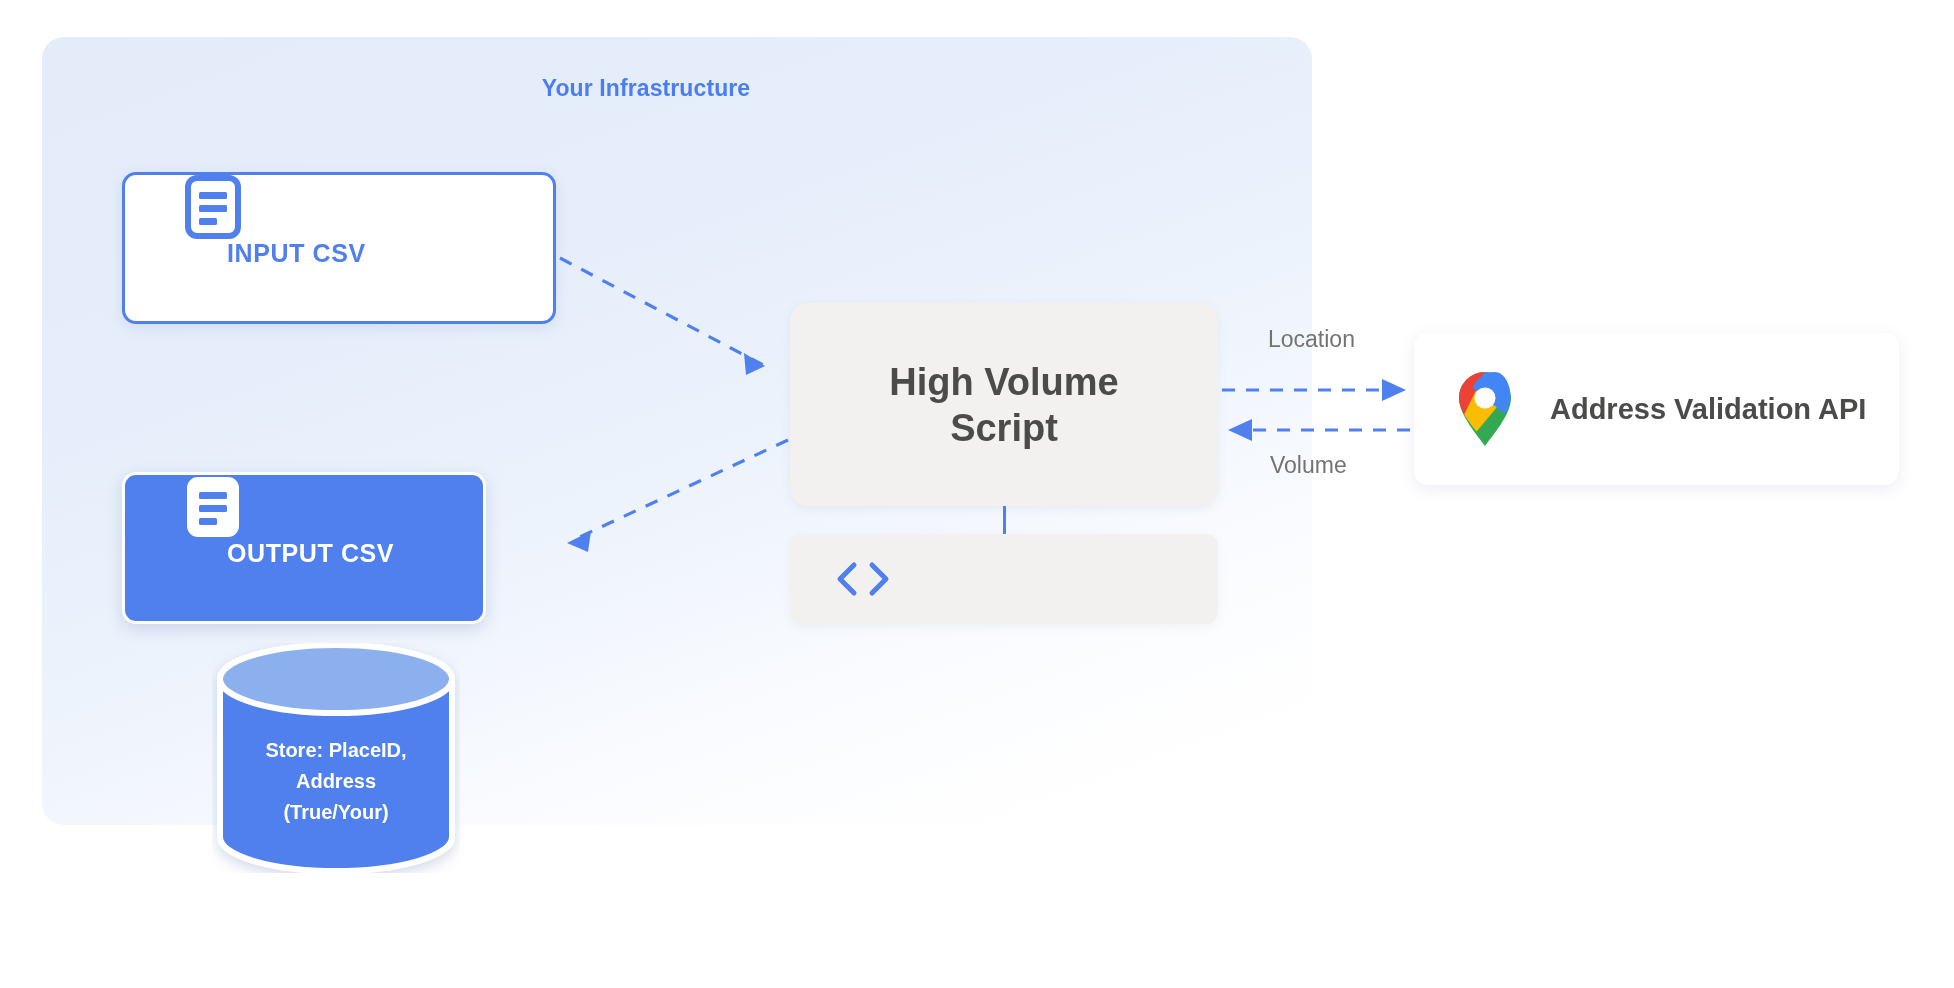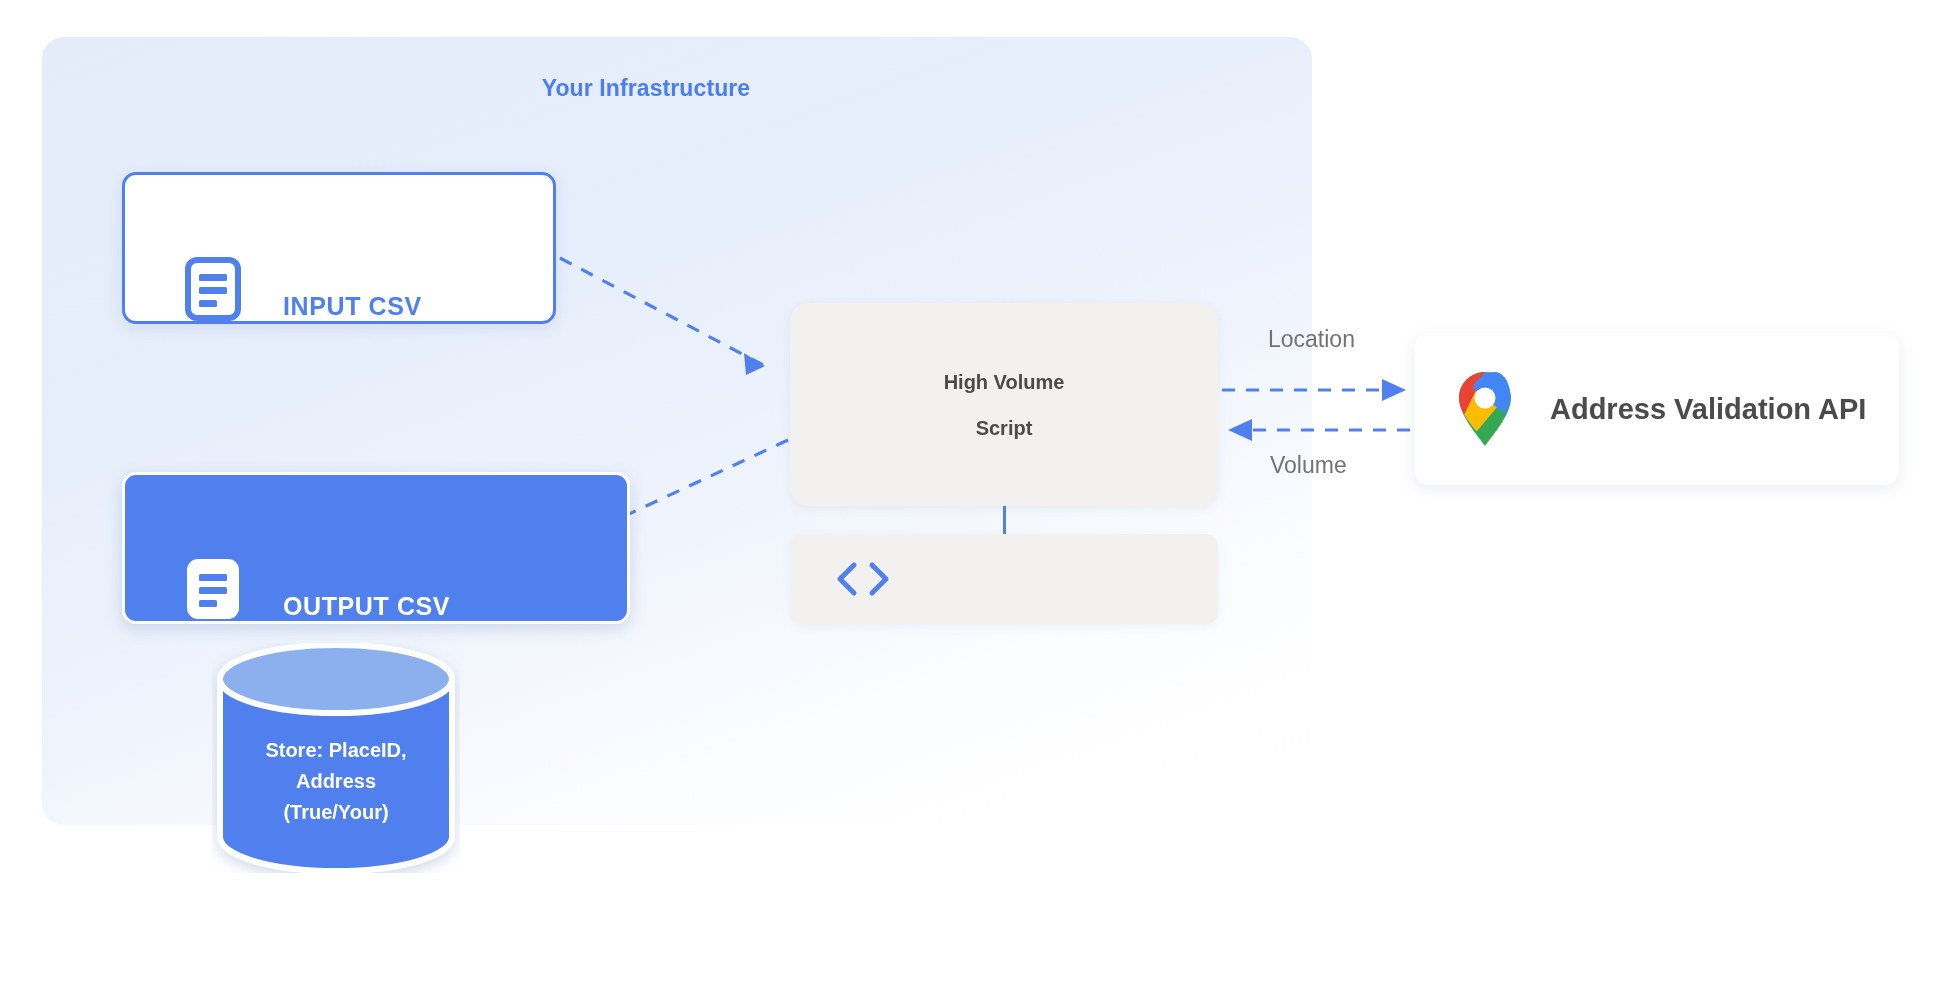--- a/index.html
+++ b/index.html
@@ -50,21 +50,22 @@
     font-size: 23px;
     font-weight: bold;
     letter-spacing: 0.1px;
   }
 
   
   .card {
     position: absolute;
     box-sizing: border-box;
     display: flex;
-    align-items: flex-end;
+    align-items: flex-start;
+    flex-direction: column;
   }
 
   
   .input-csv {
     left: 122px;
     top: 172px;
     width: 434px;
     height: 152px;
     background: #ffffff;
     border: 3.5px solid #4f80ee;
@@ -77,21 +78,21 @@
     font-size: 25px;
     font-weight: bold;
     letter-spacing: 0.6px;
     margin-left: 42px;
   }
 
   
   .output-csv {
     left: 122px;
     top: 472px;
-    width: 508px;
+    width: 364px;
     height: 152px;
     background: #4f80ee;
     border: 3.5px solid #ffffff;
     border-radius: 14px;
     box-shadow: 0 5px 16px rgba(80,110,170,0.22);
     padding-left: 60px;
   }
   .output-csv .csv-label {
     color: #ffffff;
     font-size: 25px;
@@ -113,21 +114,21 @@
     background: #f2f1ef;
     border-radius: 18px;
     display: flex;
     flex-direction: column;
     align-items: center;
     justify-content: center;
     box-shadow: 0 3px 10px rgba(120,125,140,0.10);
   }
   .script-box .line {
     color: #4b4b49;
-    font-size: 20px;
+    font-size: 38px;
     font-weight: bold;
     line-height: 46px;
     text-align: center;
     white-space: nowrap;
   }
 
   .script-connector {
     position: absolute;
     left: 1003px;
     top: 506px;

